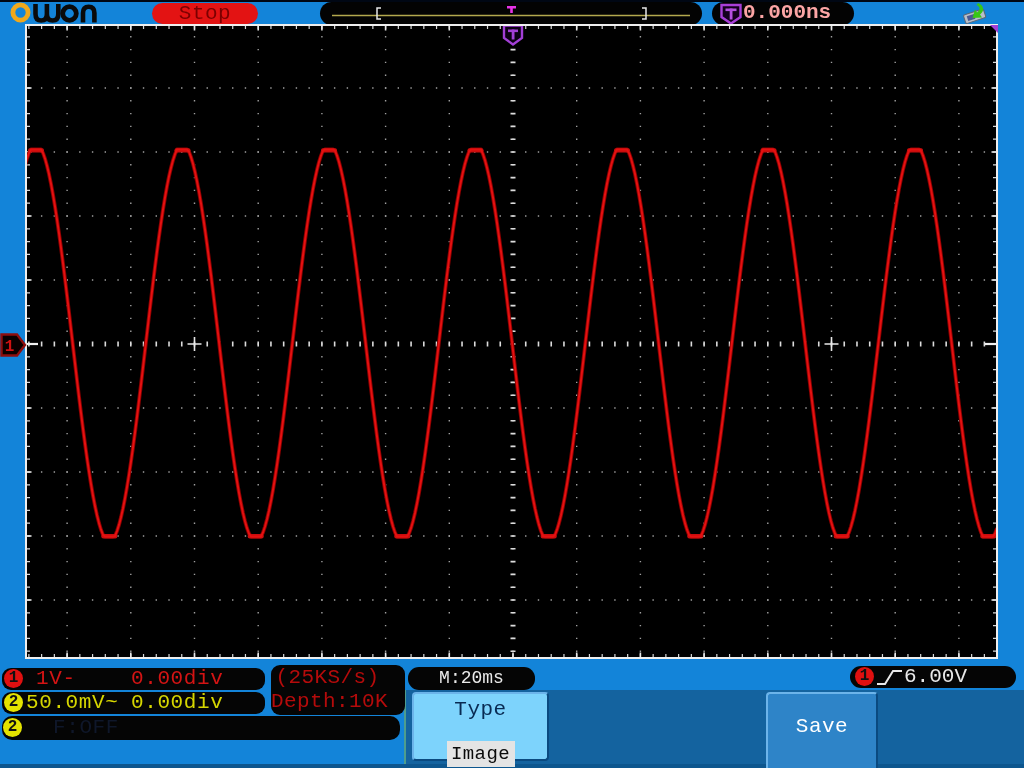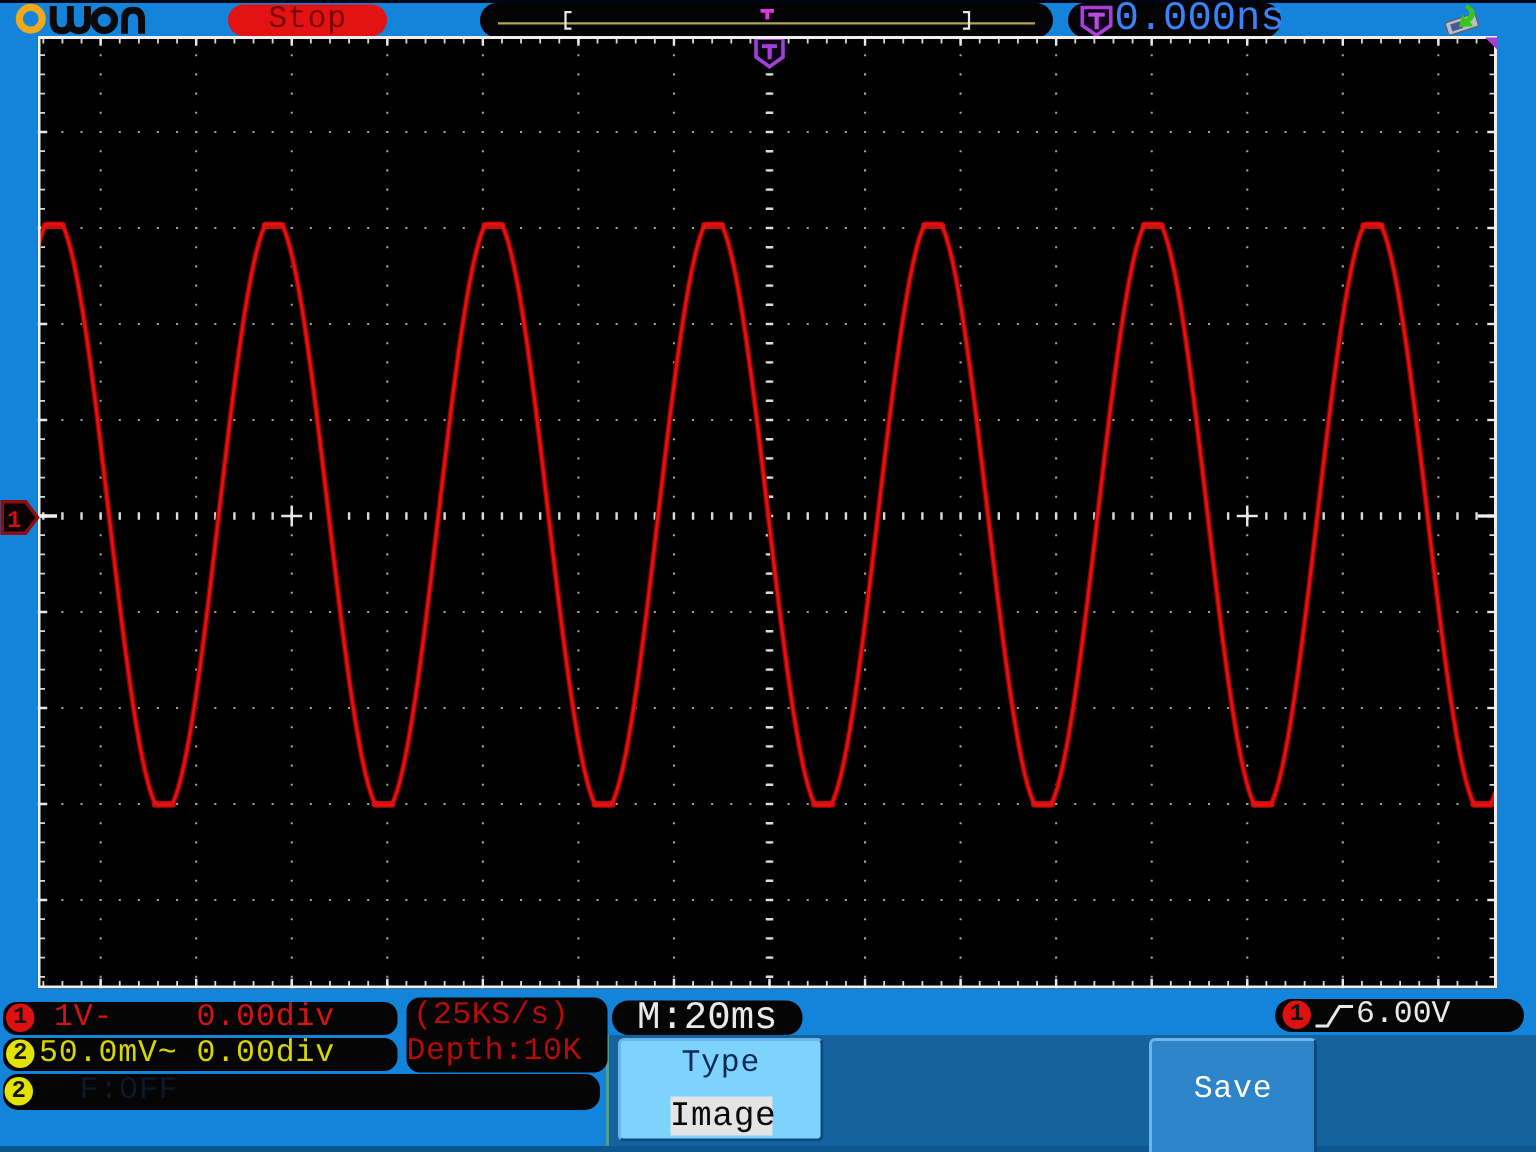--- a/index.html
+++ b/index.html
@@ -4,48 +4,48 @@
 <style>
 html,body{margin:0;padding:0;width:1024px;height:768px;overflow:hidden;background:#1384d9;}
 *{box-sizing:border-box;}
 .mono{font-family:"Liberation Mono",monospace;}
 .abs{position:absolute;}
 #topline{left:0;top:0;width:1024px;height:2px;background:#000714;}
 #stop{left:152px;top:3px;width:106px;height:21px;background:#e31313;border-radius:11px;
   color:#7c0000;font-size:21px;line-height:21px;text-align:center;letter-spacing:0.5px;}
 #posbar{left:320px;top:2px;width:382px;height:23px;background:#030303;border-radius:12px;}
 #trigpill{left:712px;top:2px;width:142px;height:23px;background:#030303;border-radius:12px;}
-#trigpill .txt{position:absolute;left:31px;top:-1px;color:#3b82f6;font-size:27px;line-height:24px;}
+#trigpill .txt{position:absolute;left:31px;top:-1px;color:#fca5a5;font-size:21px;line-height:24px;font-weight:bold;}
 #screen{left:25px;top:24px;width:973px;height:635px;background:#000;}
 #botline{left:0;top:764px;width:1024px;height:4px;background:#0d568e;}
 #menuarea{left:406px;top:690px;width:618px;height:76px;background:#14639f;}
 .pill{background:#050505;border-radius:9px;position:absolute;}
 #p1{left:2px;top:668px;width:263px;height:22px;}
 #p2{left:2px;top:692px;width:263px;height:22px;}
 #p3{left:2px;top:716px;width:398px;height:24px;border-radius:10px;}
 #p25{left:271px;top:665px;width:134px;height:50px;border-radius:9px;}
 #pm{left:408px;top:667px;width:127px;height:23px;border-radius:11px;
-  color:#e9e9e9;font-size:26px;line-height:23px;text-align:center;}
+  color:#e9e9e9;font-size:18px;line-height:23px;text-align:center;}
 #pt{left:850px;top:666px;width:166px;height:22px;border-radius:11px;}
 .circ{position:absolute;width:19px;height:19px;border-radius:50%;
   font-size:16px;line-height:19px;text-align:center;color:#111;font-weight:bold;
   font-family:"Liberation Mono",monospace;}
 .red{background:#e01010;}
 .yel{background:#e3e300;}
 .rowtx{position:absolute;font-size:21px;line-height:22px;letter-spacing:0.6px;}
 #t25{left:271px;top:666px;width:113px;text-align:center;color:#b50b0b;
   font-size:21px;line-height:24px;letter-spacing:0.4px;}
 #btn-type{left:412px;top:692px;width:137px;height:69px;background:#7dd3fc;
   border:2px solid;border-color:#6cb4ea #0a4a80 #0a4a80 #6cb4ea;border-radius:4px;}
 #btn-save{left:766px;top:692px;width:112px;height:84px;background:#2e84c8;
   border:2px solid;border-color:#6cb4ea #0a4a80 #0a4a80 #6cb4ea;border-radius:4px;
   color:#ffffff;font-size:21px;text-align:center;line-height:65px;letter-spacing:0.5px;}
 #typelbl{margin-top:5px;text-align:center;color:#082a52;font-size:21px;line-height:22px;letter-spacing:0.5px;}
-#imgsel{margin:10px auto 0;width:68px;height:26px;background:#e4e4e4;color:#0a0a0a;
-  font-size:23px;line-height:26px;text-align:center;letter-spacing:0.4px;}
+#imgsel{margin:20px auto 0;width:68px;height:26px;background:#e4e4e4;color:#0a0a0a;
+  font-size:19px;line-height:26px;text-align:center;letter-spacing:0.4px;}
 </style>
 </head>
 <body>
 <div class="abs" id="topline"></div>
 
 <svg class="abs" style="left:8px;top:1px" width="100" height="24" viewBox="0 0 100 24">
   <circle cx="12.5" cy="11.5" r="7.6" fill="none" stroke="#f0a81c" stroke-width="4.8"></circle>
   <path d="M27.5,3 V13 Q27.5,19.5 33.2,19.5 Q38.9,19.5 38.9,13 V3 V13 Q38.9,19.5 44.6,19.5 Q50.3,19.5 50.3,13 V3" fill="none" stroke="#0a0a0a" stroke-width="4.6"></path>
   <circle cx="61.5" cy="12.5" r="6.8" fill="none" stroke="#0a0a0a" stroke-width="4.8"></circle>
   <path d="M75,21.5 V12 Q75,5.8 80.7,5.8 Q86.4,5.8 86.4,12 V21.5" fill="none" stroke="#0a0a0a" stroke-width="4.6"></path>

